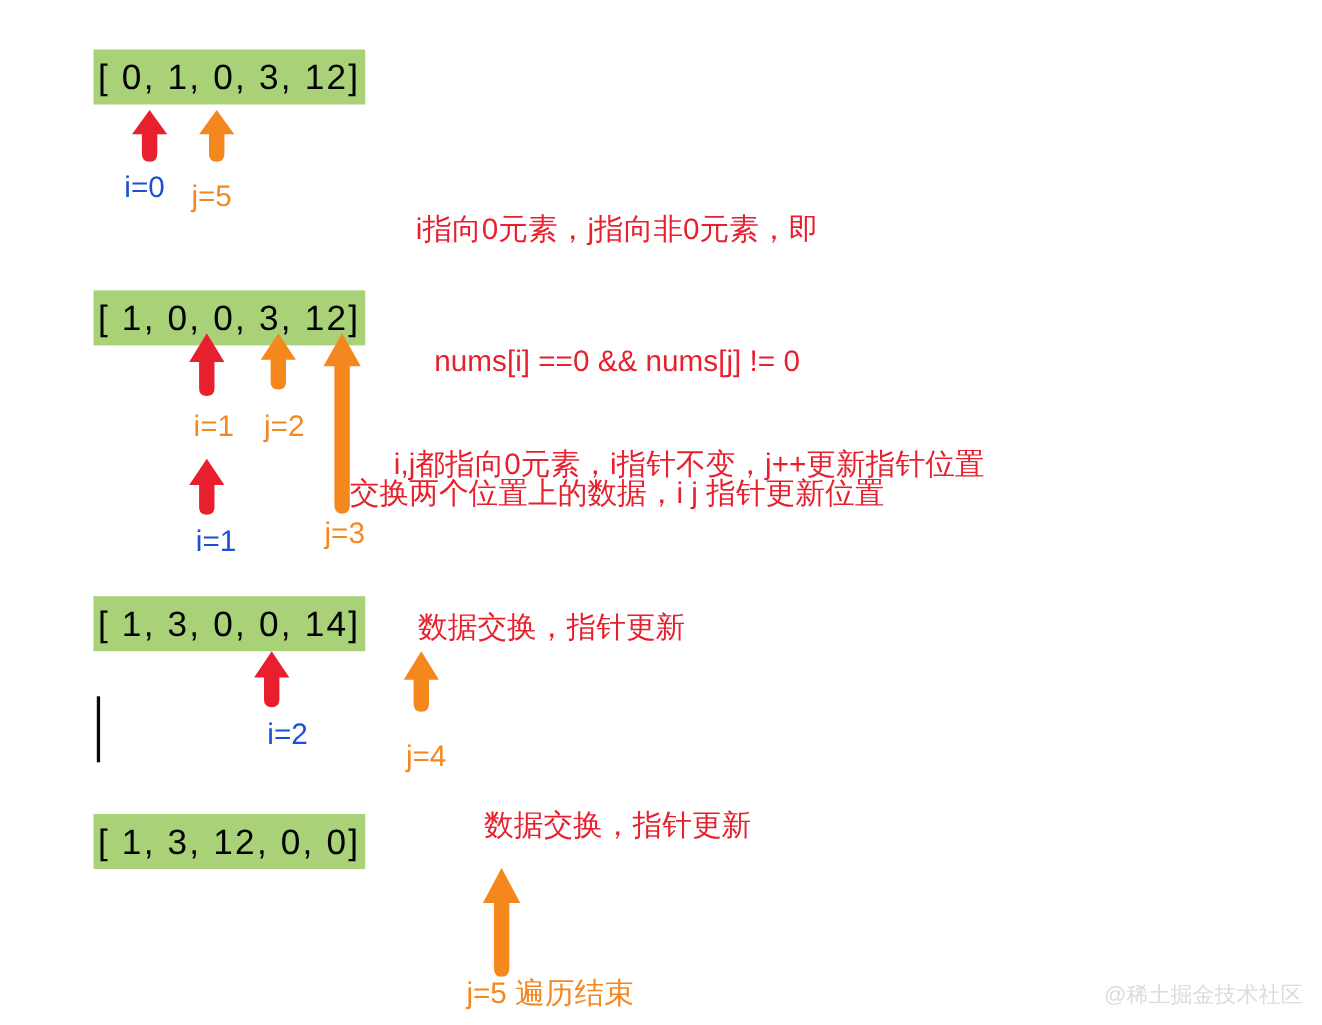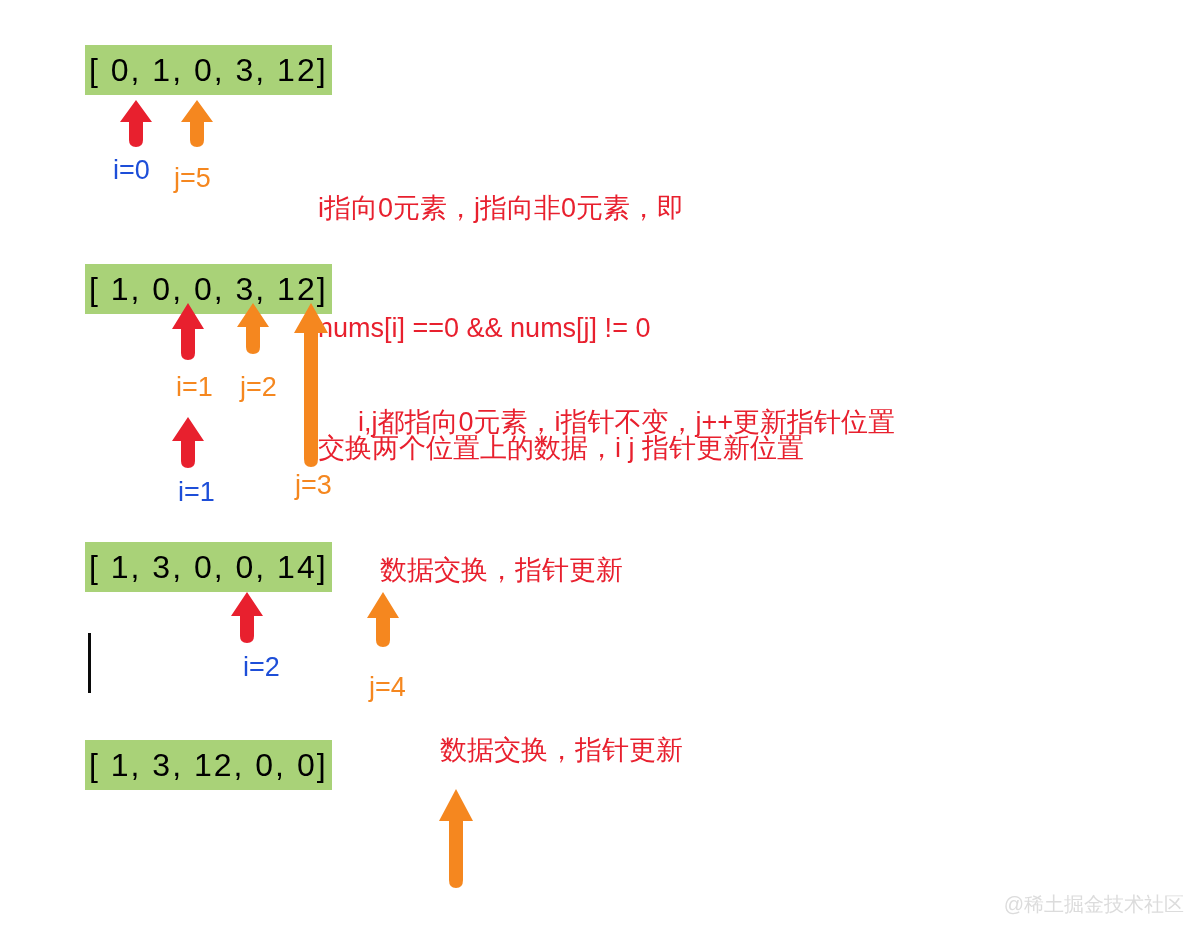--- a/index.html
+++ b/index.html
@@ -102,21 +102,21 @@
 
   <div class="arrow" style="left:179px; top:100px;">
     <svg width="36" height="48" viewBox="0 0 36 48">
       <path d="M18 0 L34 22 L25 22 L25 40 Q25 47 18 47 Q11 47 11 40 L11 22 L2 22 Z" fill="#f5871f"></path>
     </svg>
   </div>
 
   <div class="ptr-label red" style="left:113px; top:155px;">i=0</div>
   <div class="ptr-label orange" style="left:174px; top:163px;">j=5</div>
 
-  <div class="note" style="left:318px; top:108px;">
+  <div class="note" style="left:318px; top:108px;text-align:center;">
     <span class="note-line">i指向0元素，j指向非0元素，即</span>
     <span class="note-line">nums[i] ==0 &amp;&amp; nums[j] != 0</span>
     <span class="note-line">交换两个位置上的数据，i j 指针更新位置</span>
   </div>
 
   <div id="array-row-2" class="array-row">[ 1, 0, 0, 3, 12]</div>
 
   <div class="arrow" style="left:170px; top:303px;">
     <svg width="36" height="58" viewBox="0 0 36 58">
       <path d="M18 0 L34 26 L25 26 L25 50 Q25 57 18 57 Q11 57 11 50 L11 26 L2 26 Z" fill="#e8202e"></path>
@@ -179,16 +179,17 @@
   <div id="text-caret"></div>
 
   <div id="array-row-4" class="array-row">[ 1, 3, 12, 0, 0]</div>
 
   <div class="arrow" style="left:437px; top:789px;">
     <svg width="38" height="100" viewBox="0 0 38 100">
       <path d="M19 0 L36 32 L26 32 L26 91 Q26 99 19 99 Q12 99 12 91 L12 32 L2 32 Z" fill="#f5871f"></path>
     </svg>
   </div>
 
+  <div class="ptr-label orange" style="left:424px; top:888px;">j=5 遍历结束</div>
 
   <div id="watermark">@稀土掘金技术社区</div>
 
 </div>
 
 </body></html>

